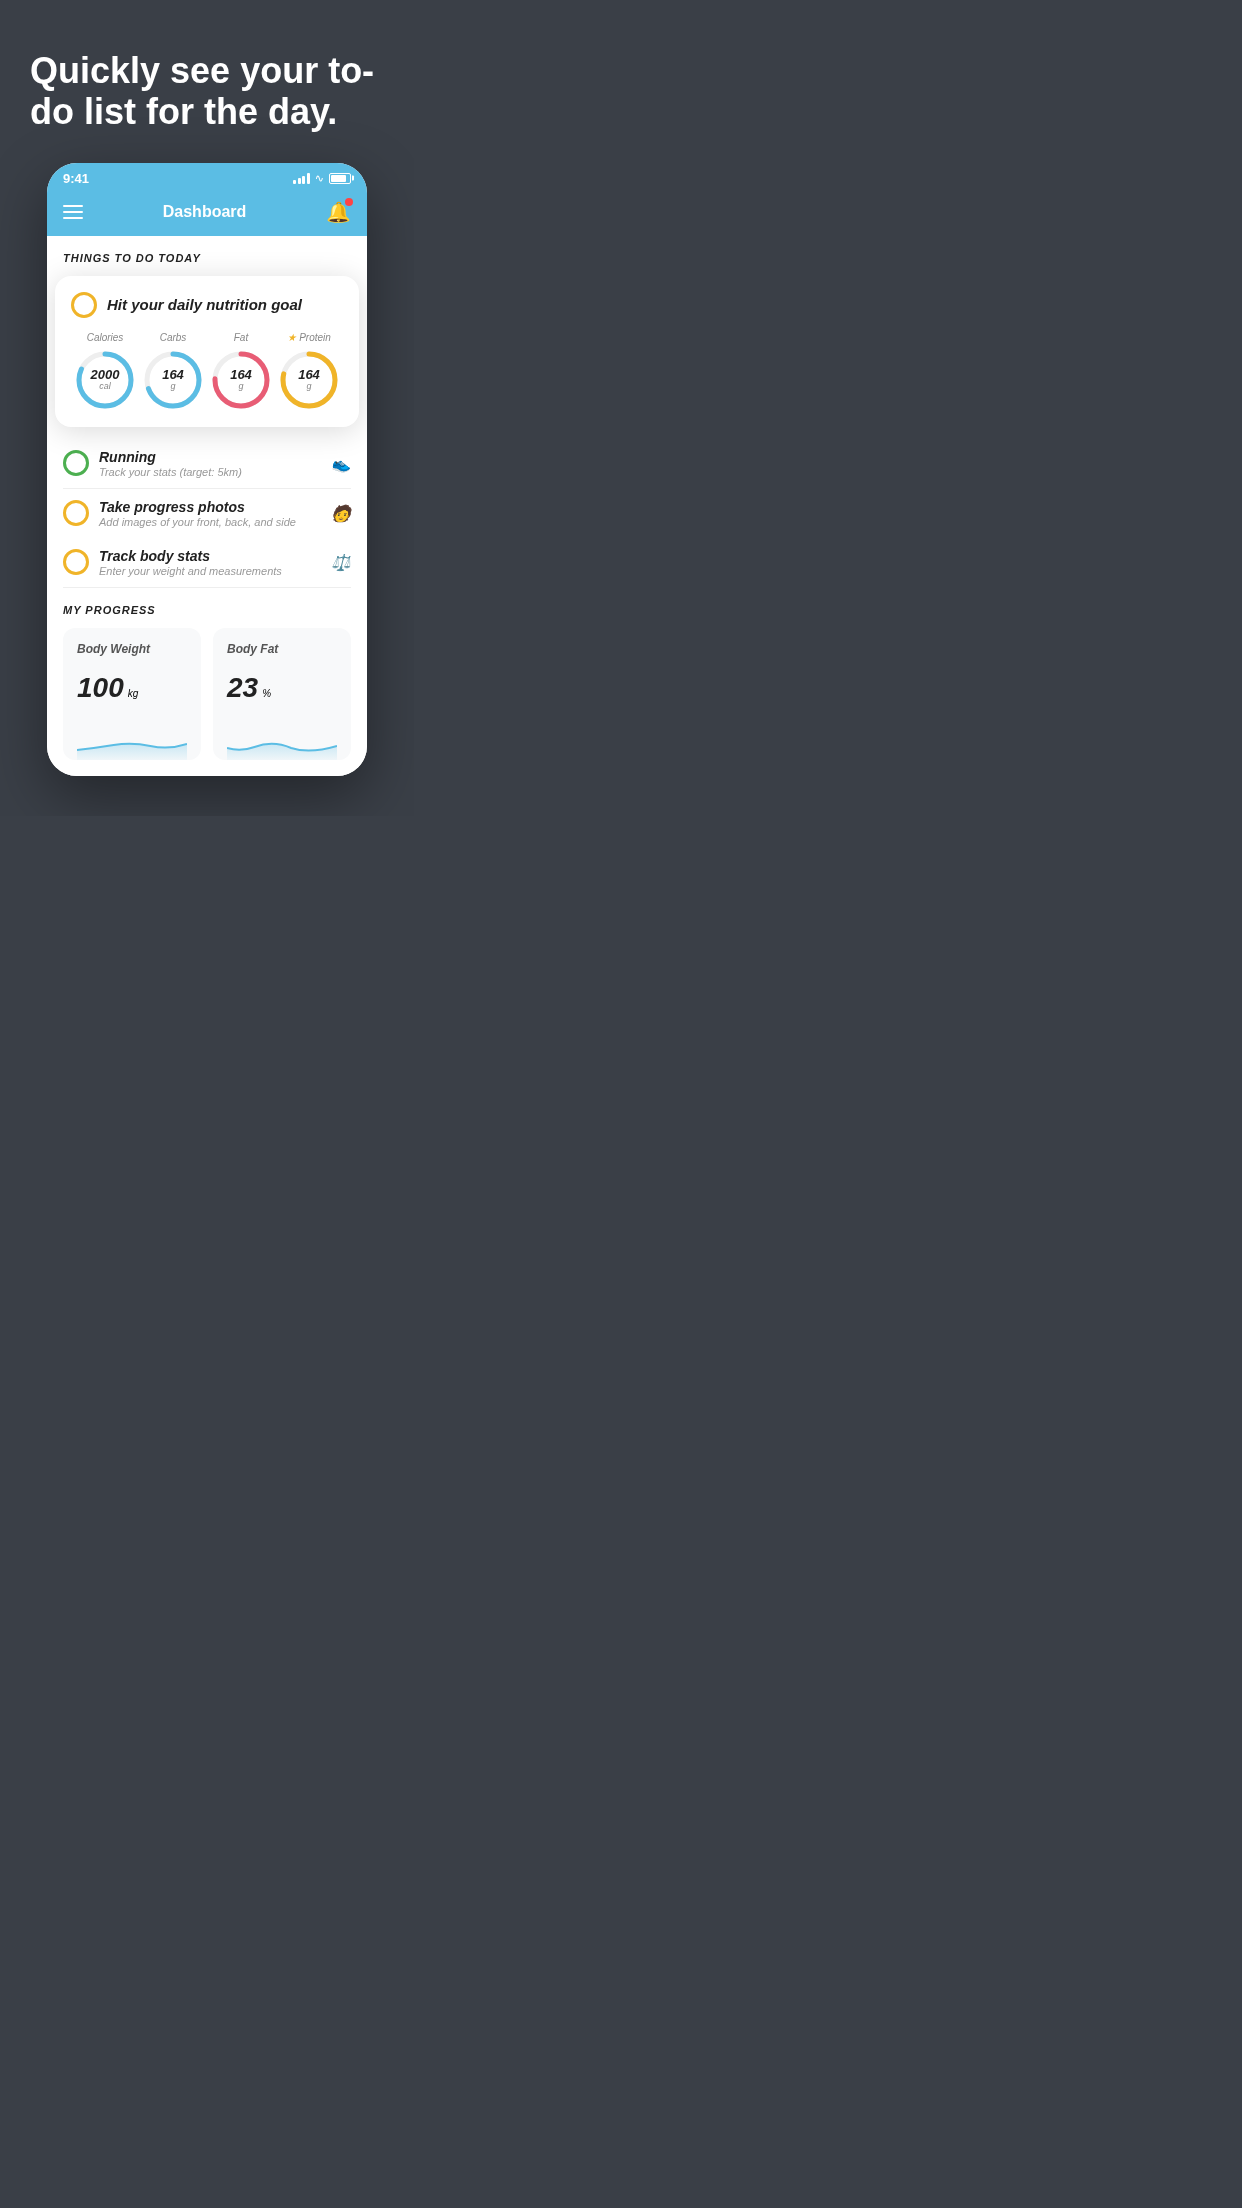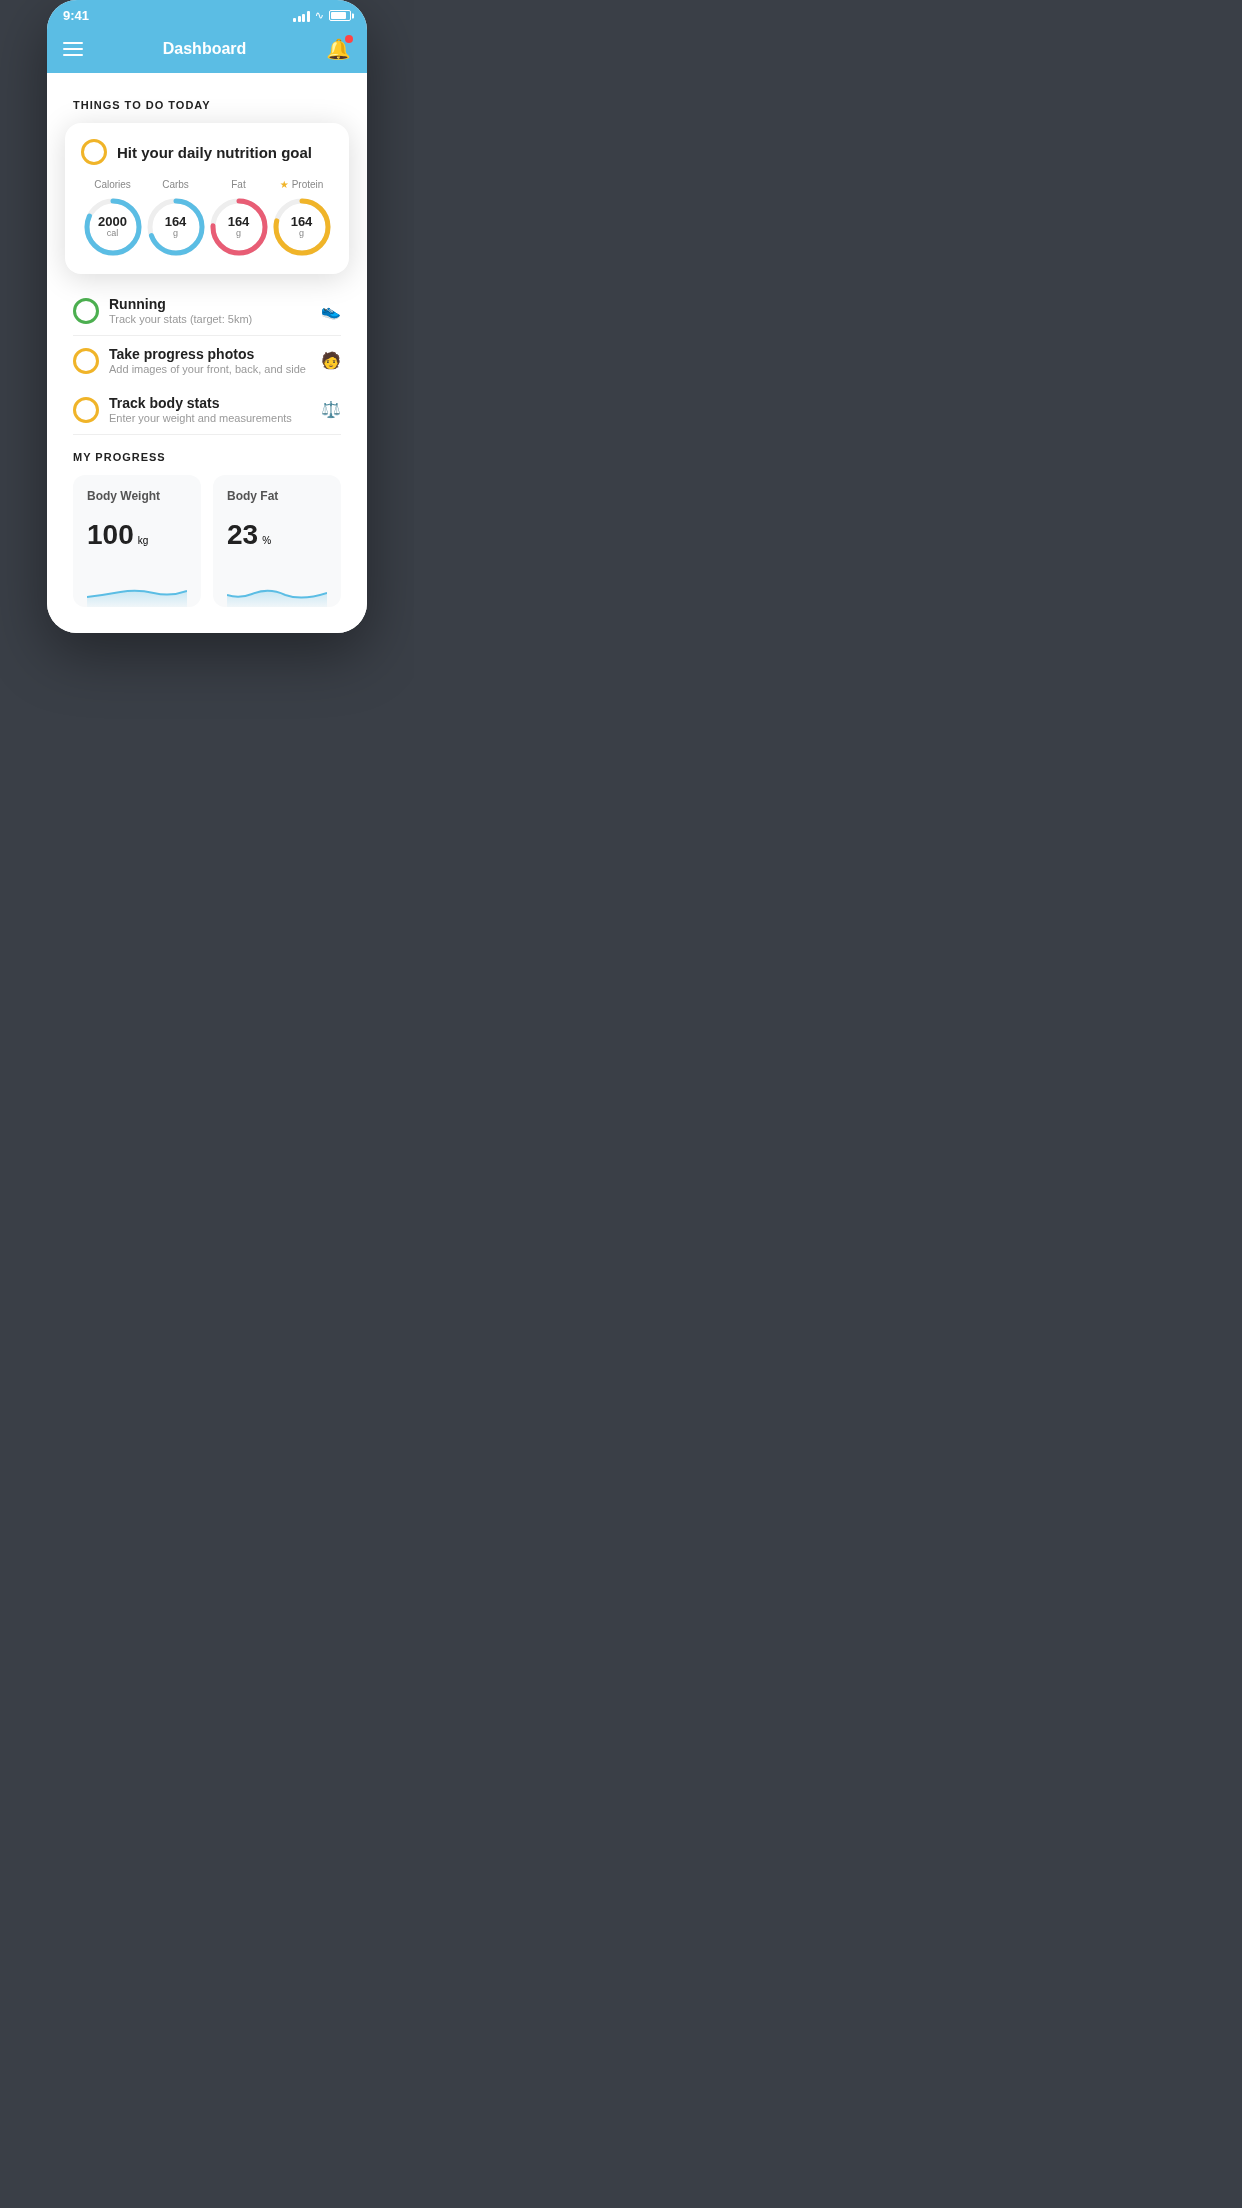--- a/index.html
+++ b/index.html
@@ -144,22 +144,23 @@
       right: -2px;
       width: 8px;
       height: 8px;
       background: #ff4444;
       border-radius: 50%;
     }
 
     
     .phone-content {
       background: white;
-      padding: 26px;
-      position: relative;
+      padding: 16px;
+      position: relative;
+      font-style: italic;
     }
 
     .section-title {
       font-size: 11px;
       font-weight: 800;
       letter-spacing: 1px;
       color: #222;
       margin-bottom: 12px;
     }
 
@@ -385,20 +386,23 @@
     .progress-chart svg {
       width: 100%;
       height: 40px;
     }
   </style>
 </head>
 <body>
 
 <div class="page-wrapper">
 
+  <div class="hero-text">
+    <h1>Quickly see your to-do list for the day.</h1>
+  </div>
 
   <div class="phone-mockup">
 
     <div class="status-bar">
       <span class="status-time">9:41</span>
       <div class="status-icons">
         <div class="signal-bars">
           <div class="signal-bar" style="height:4px;"></div>
           <div class="signal-bar" style="height:6px;"></div>
           <div class="signal-bar" style="height:8px;"></div>

